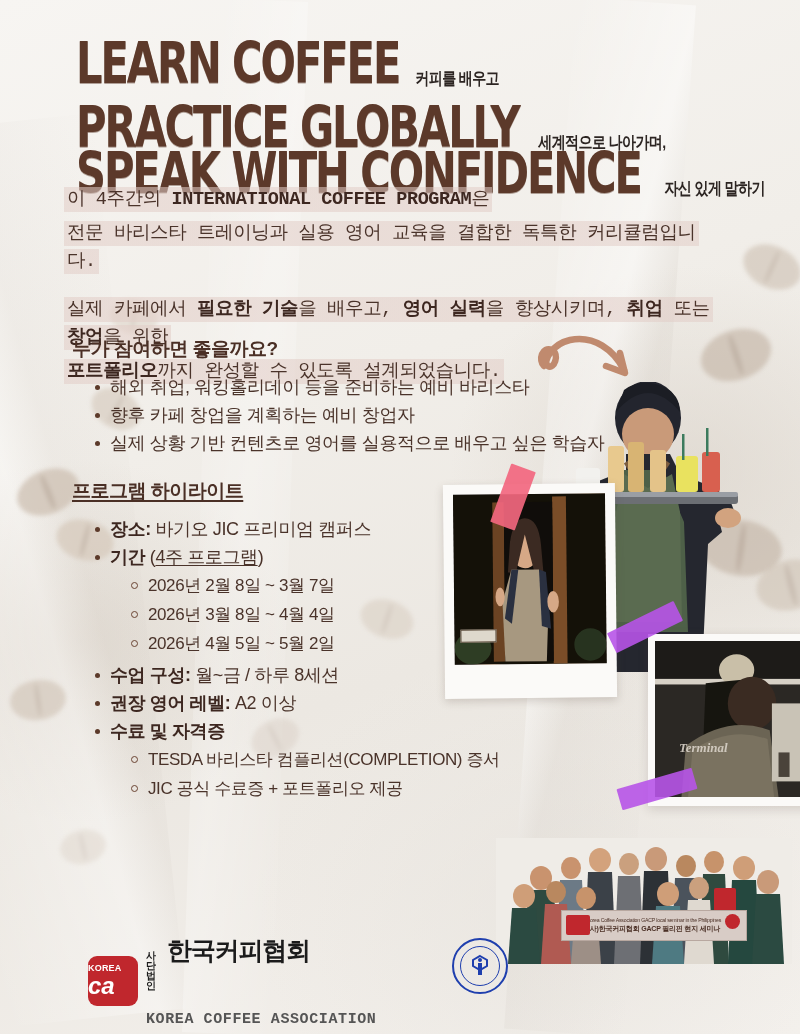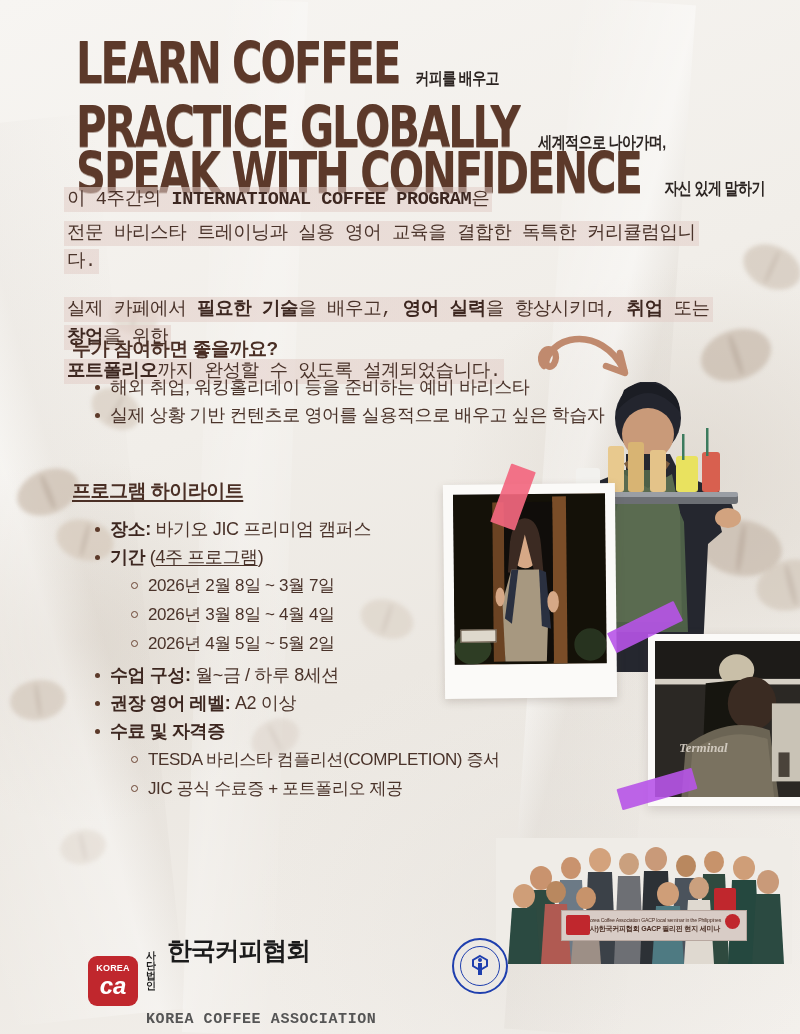--- a/index.html
+++ b/index.html
@@ -170,21 +170,21 @@
   }
   .banner .bt{font-size:5.2px;color:#4a2f25;letter-spacing:-.2px;white-space:nowrap;}
   .banner .kca{position:absolute;left:2%;top:16%;width:13%;height:68%;background:#c0272d;border-radius:2px;}
   .banner .jicdot{position:absolute;right:3%;top:12%;width:15px;height:15px;border-radius:50%;background:#c0272d;}
 
   
   .footer{position:absolute;left:0;top:924px;width:800px;height:88px;}
   .kca-logo{position:absolute;left:88px;top:10px;display:flex;align-items:center;gap:8px;}
   .kca-mark{
     width:50px;height:50px;background:#c0272d;border-radius:9px;
-    display:flex;flex-direction:column;align-items:center;justify-content:center;
+    display:flex;flex-direction:column;align-items:flex-start;justify-content:center;
     color:#fff;line-height:1;
   }
   .kca-mark .k1{font-size:9px;font-weight:bold;letter-spacing:.2px;}
   .kca-mark .k2{font-size:24px;font-weight:bold;font-style:italic;margin-top:1px;}
   .kca-txt .kr{font-size:25px;font-weight:bold;color:#1b1b1b;letter-spacing:-1.2px;display:flex;align-items:baseline;gap:3px;}
   .kca-txt .kr .tiny{font-size:10px;font-weight:bold;letter-spacing:-.5px;line-height:10px;display:inline-block;width:18px;}
   .kca-txt .en{font-size:15px;font-weight:bold;color:#555;letter-spacing:.6px;margin-top:20px;font-family:Liberation Mono, monospace;}
   .jic-logo{position:absolute;left:333px;top:14px;text-align:center;}
   .jic-logo .j{
     font-size:38px;font-weight:bold;font-style:italic;color:#c0272d;
@@ -251,20 +251,21 @@
     <svg width="112" height="72" viewBox="0 0 112 72" fill="none">
       <path d="M8 44 C2 38, 6 24, 16 28 C24 32, 18 48, 12 44 C6 40, 16 22, 34 18 C58 13, 78 28, 88 48" stroke="#C08A6E" stroke-width="6.5" stroke-linecap="round" fill="none"></path>
       <path d="M70 44 L89 51 L84 31" stroke="#C08A6E" stroke-width="6.5" stroke-linecap="round" stroke-linejoin="round" fill="none"></path>
     </svg>
   </div>
 
   <div class="sec" style="top:336px;width:560px;">
     <div class="sec-h">누가 참여하면 좋을까요?</div>
     <ul class="lvl1">
       <li>해외 취업, 워킹홀리데이 등을 준비하는 예비 바리스타</li>
+      <li>향후 카페 창업을 계획하는 예비 창업자</li>
       <li>실제 상황 기반 컨텐츠로 영어를 실용적으로 배우고 싶은 학습자</li>
     </ul>
   </div>
 
   <div class="sec" style="top:478px;width:620px;">
     <div class="sec-h u">프로그램 하이라이트</div>
     <ul class="lvl1">
       <li><span class="lbl">장소:</span><span> 바기오 JIC 프리미엄 캠퍼스</span></li>
       <li><span class="lbl">기간</span><span> (</span><span class="u2">4주 프로그램</span><span>)</span>
         <ul class="lvl2">

